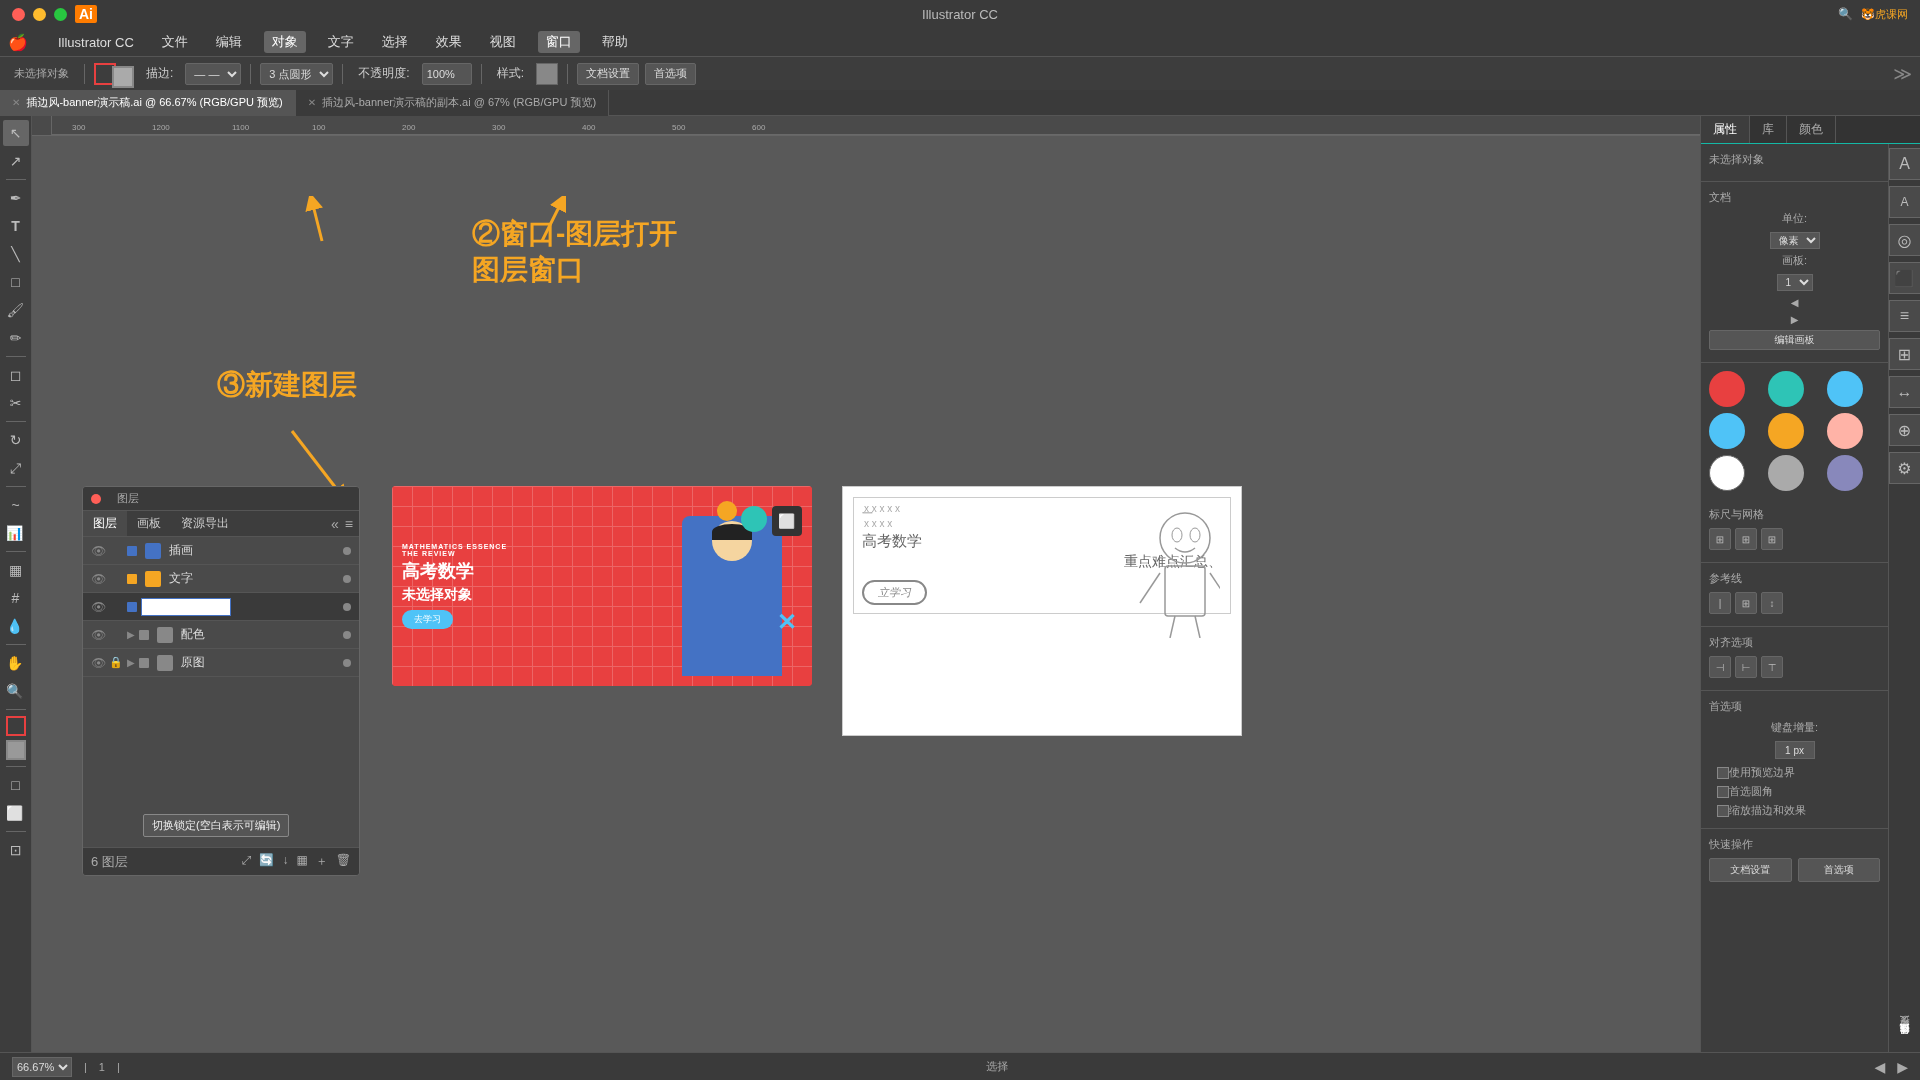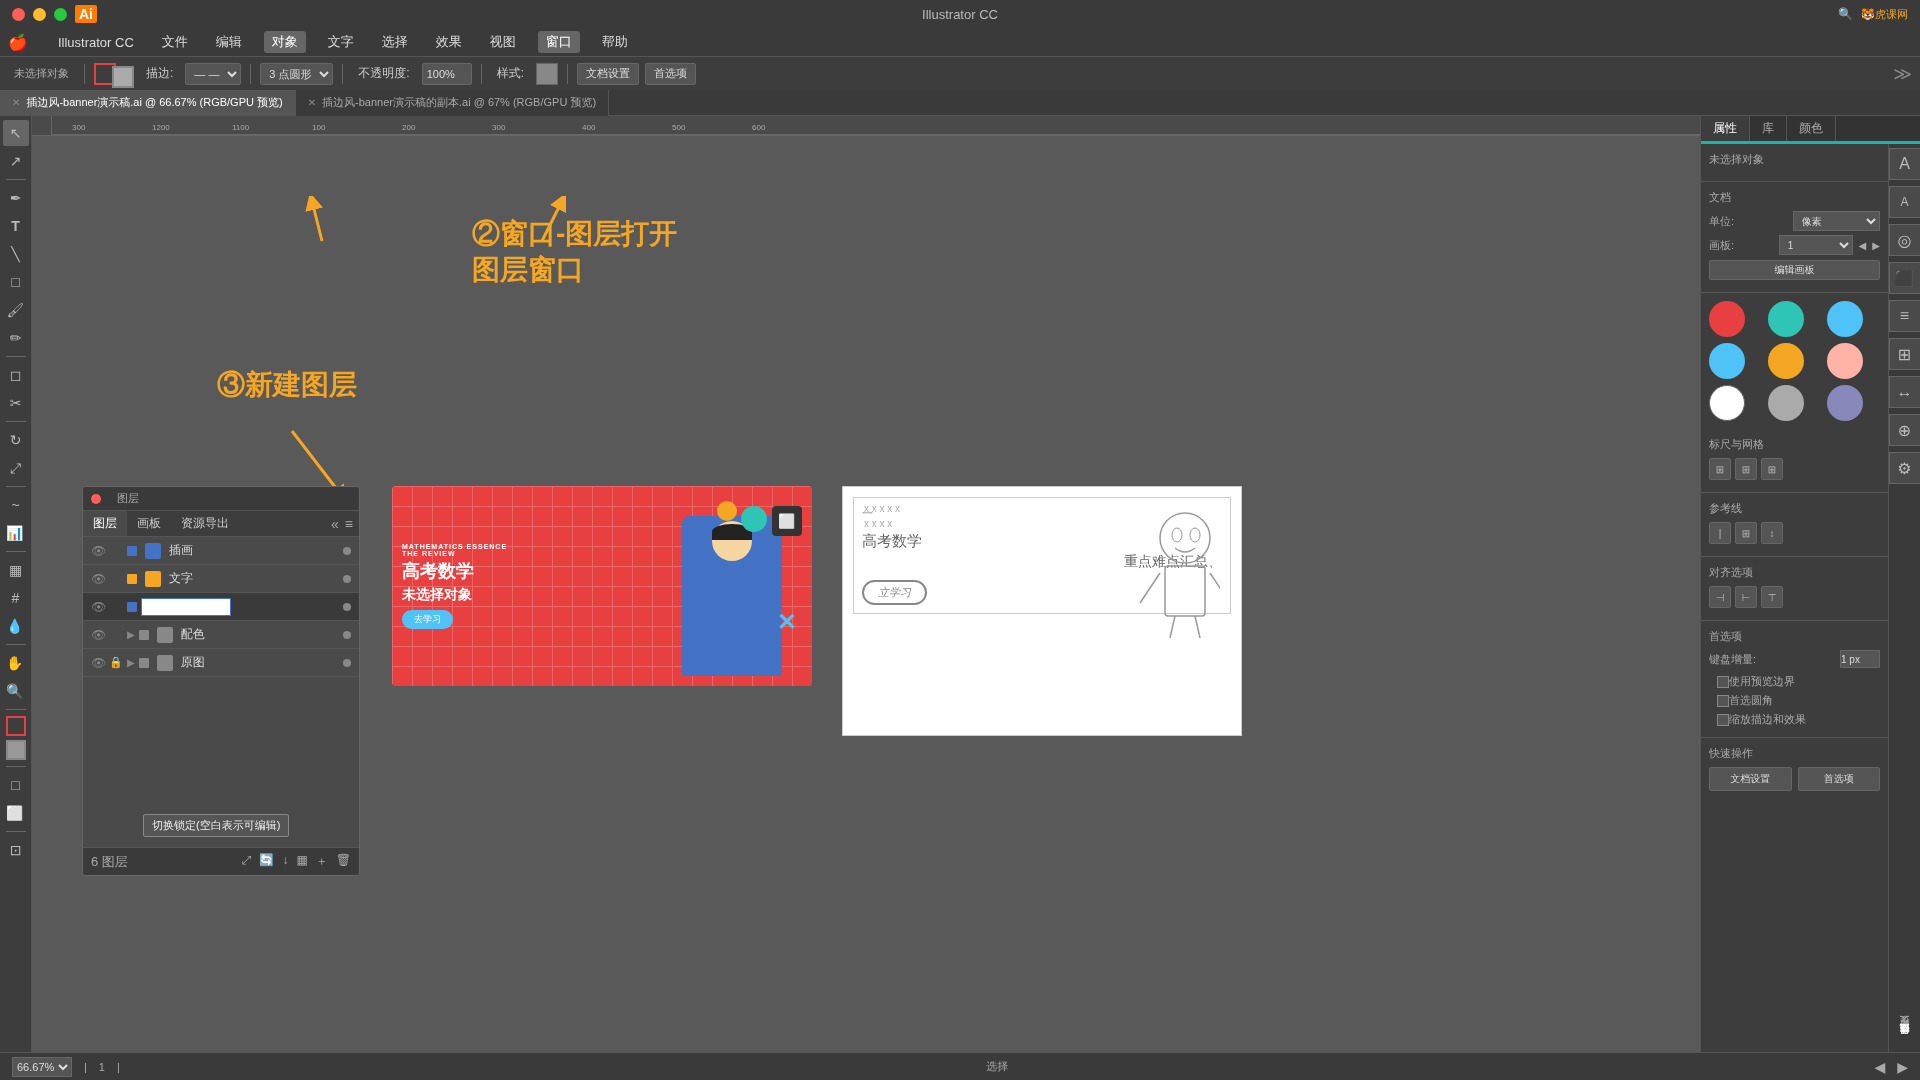--- a/index.html
+++ b/index.html
@@ -109,31 +109,31 @@
       position: absolute; top: 350px; left: 790px; width: 400px; height: 250px;
       background: white; border: 1px solid #ccc;
     }
 
     
     #right-panel {
       width: 220px; background: #3d3d3d; border-left: 1px solid #555;
       display: flex; flex-direction: column;
     }
     .panel-tabs {
-      display: flex; height: 28px; background: #333; border-bottom: 3px solid #14b8a6;
+      display: flex; height: 28px; background: #333; border-bottom: 1px solid #14b8a6;
     }
     .panel-tab {
       padding: 0 12px; display: flex; align-items: center; font-size: 12px;
       color: #aaa; cursor: pointer; border-right: 1px solid #555;
     }
     .panel-tab.active { color: #fff; background: #3d3d3d; }
 
     .panel-section { padding: 8px; border-bottom: 1px solid #555; }
     .panel-title { color: #aaa; font-size: 11px; margin-bottom: 6px; }
-    .panel-row { display: flex; align-items: center; gap: 6px; margin-bottom: 4px; }
+    .panel-row { display: flex; align-items: center; gap: 6px; margin-bottom: 4px; flex-direction: column; }
     .panel-label { color: #aaa; font-size: 11px; flex: 1; }
     .panel-select {
       background: #555; border: 1px solid #666; color: #ddd; font-size: 10px;
       padding: 1px 4px; height: 20px; flex: 1;
     }
     .panel-btn {
       background: #555; border: 1px solid #666; color: #ddd; font-size: 10px;
       padding: 2px 8px; cursor: pointer; border-radius: 2px; width: 100%; margin-bottom: 4px;
     }
 
@@ -199,21 +199,21 @@
       position: relative;
     }
     .banner-left { flex: 1; }
     .banner-tag { color: #fff; font-size: 7px; font-weight: bold; letter-spacing: 1px; }
     .banner-title { color: #fff; font-size: 18px; font-weight: 900; line-height: 1.2; margin-top: 4px; }
     .banner-btn { background: #4fc3f7; border-radius: 20px; color: white; font-size: 9px; padding: 3px 12px; display: inline-block; margin-top: 6px; }
     .align-row { display: flex; gap: 4px; margin-bottom: 4px; }
     .align-btn { width: 22px; height: 22px; background: #555; border: 1px solid #666; border-radius: 2px; cursor: pointer; display: flex; align-items: center; justify-content: center; color: #bbb; font-size: 10px; }
     .panel-icon-btn { width: 32px; height: 32px; background: #4a4a4a; border: 1px solid #666; display: flex; align-items: center; justify-content: center; cursor: pointer; color: #bbb; font-size: 16px; }
 
-    .num-field { background: #555; border: 1px solid #666; color: #ddd; font-size: 10px; width: 40px; height: 18px; text-align: left; }
+    .num-field { background: #555; border: 1px solid #666; color: #ddd; font-size: 10px; width: 40px; height: 18px; text-align: center; }
     
     
     .quick-actions { padding: 8px; }
     .qa-label { color: #aaa; font-size: 11px; margin-bottom: 6px; }
     .qa-row { display: flex; gap: 6px; }
     .qa-btn { flex: 1; background: #555; border: 1px solid #666; color: #ddd; font-size: 10px; padding: 4px; cursor: pointer; border-radius: 2px; text-align: center; }
     
     
     .cb-row { display: flex; align-items: center; padding: 2px 8px; }
     .cb { width: 12px; height: 12px; border: 1px solid #888; background: #555; }

